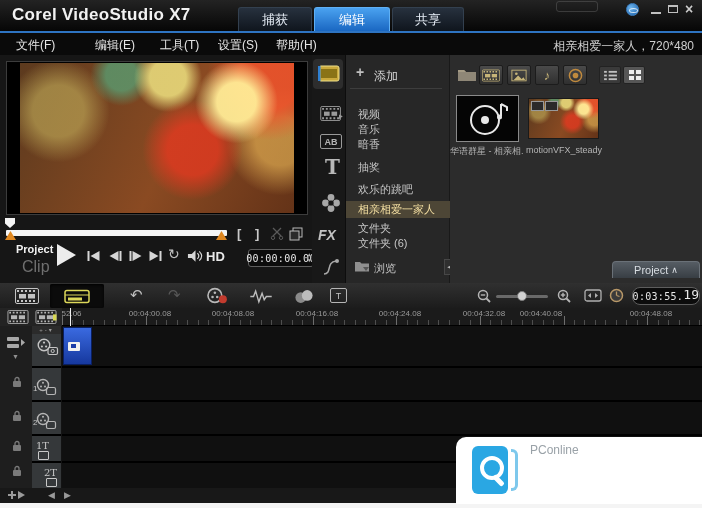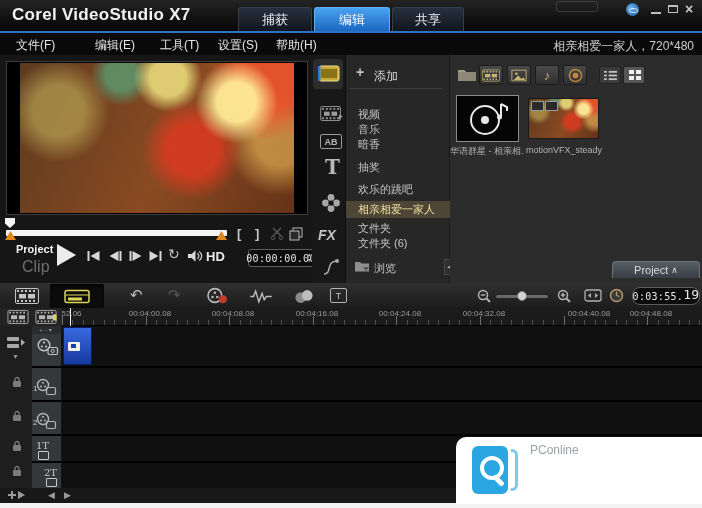--- a/index.html
+++ b/index.html
@@ -532,21 +532,21 @@
 
   <div class="abs ruler">
     <div class="ticks-minor"></div>
     <div class="ticks-major"></div>
     <span class="ruler-label" style="left:-26px;">03:52.06</span>
     <span class="ruler-label" style="left:58px;">00:04:00.08</span>
     <span class="ruler-label" style="left:141px;">00:04:08.08</span>
     <span class="ruler-label" style="left:225px;">00:04:16.08</span>
     <span class="ruler-label" style="left:308px;">00:04:24.08</span>
     <span class="ruler-label" style="left:392px;">00:04:32.08</span>
-    <span class="ruler-label" style="left:497px;">00:04:40.08</span>
+    <span class="ruler-label" style="left:449px;">00:04:40.08</span>
     <span class="ruler-label" style="left:559px;">00:04:48.08</span>
   </div>
   <div class="abs playhead"></div>
 
   <div class="abs tracks">
     <div class="row-sep" style="position:absolute;left:0;top:40px;width:640px;"></div>
     <div class="row-sep" style="position:absolute;left:0;top:74px;width:640px;"></div>
     <div class="row-sep" style="position:absolute;left:0;top:108px;width:640px;"></div>
     <div class="row-sep" style="position:absolute;left:0;top:135px;width:640px;"></div>
   </div>

